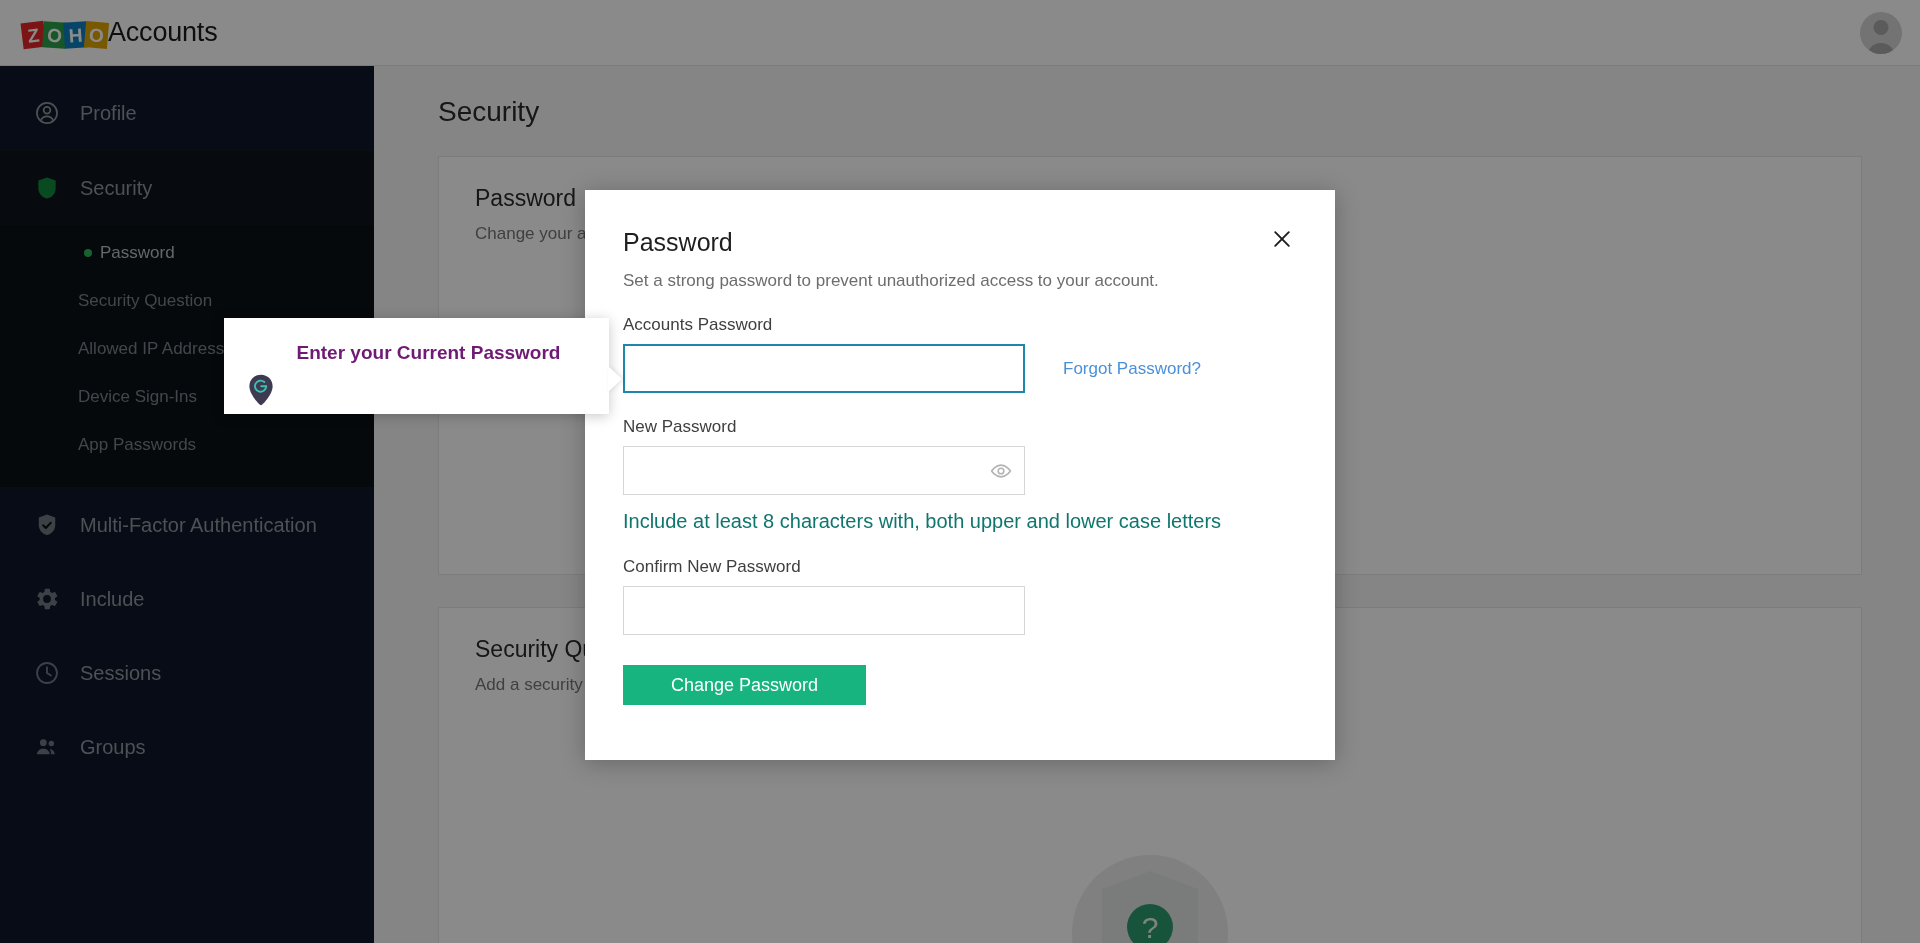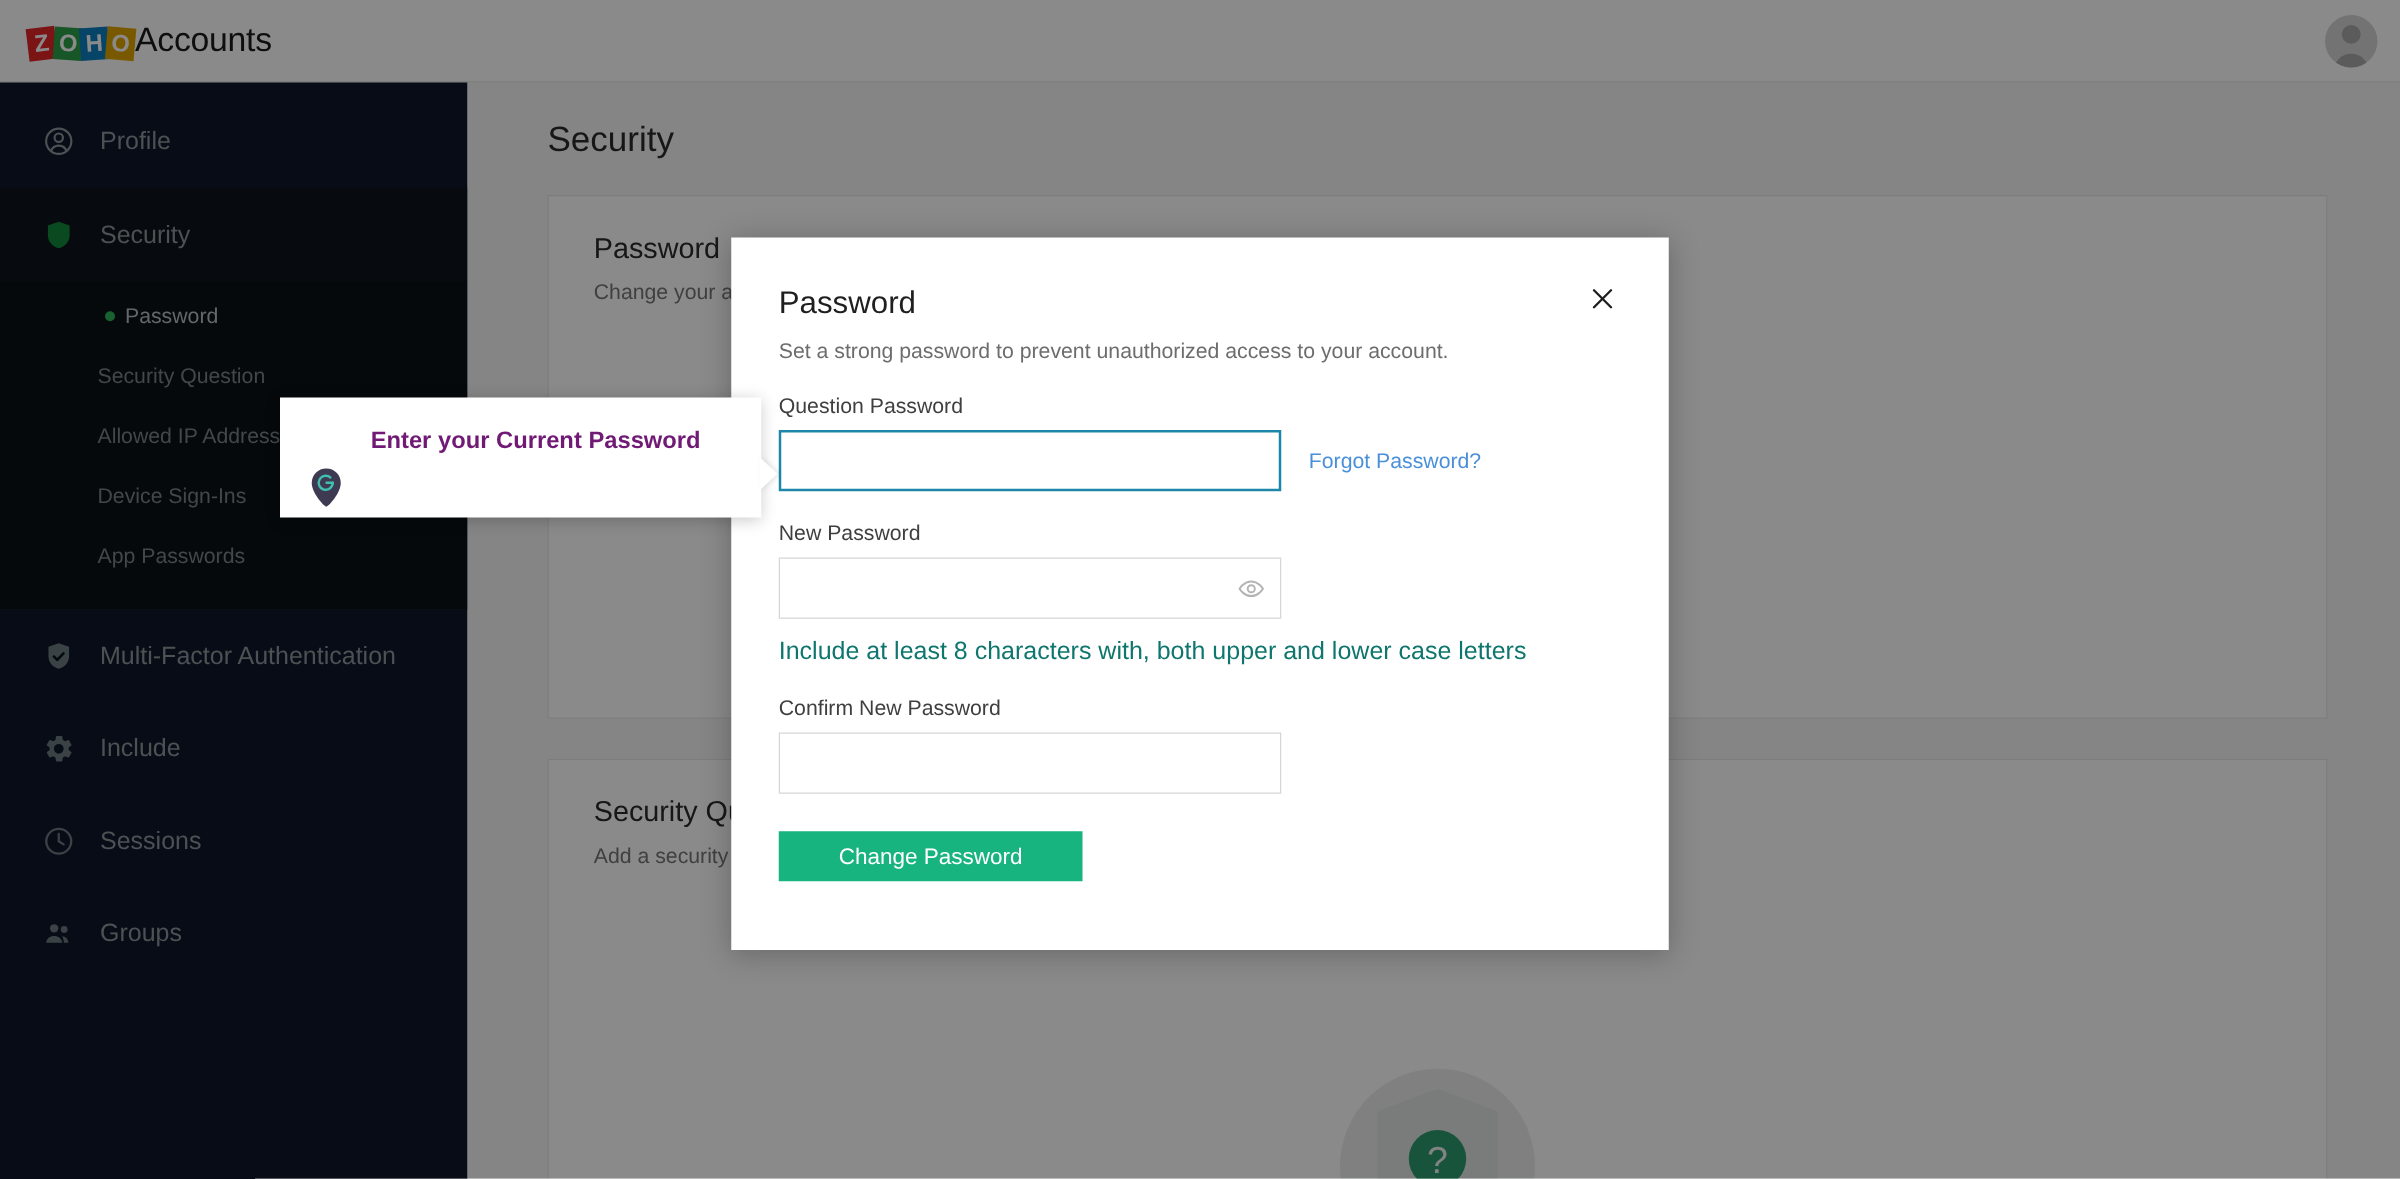--- a/index.html
+++ b/index.html
@@ -156,21 +156,21 @@
     font-family: "Liberation Sans", sans-serif;
   }
   .txt-input.focused { border: 2px solid #1c87a8; }
   .input-wrap { position: relative; width: 402px; }
   .eye-icon {
     position: absolute; right: 13px; top: 50%; transform: translateY(-50%);
     width: 22px; height: 22px; cursor: pointer;
   }
   .eye-icon svg { width: 22px; height: 22px; display: block; }
   .forgot-link {
-    margin-left: 22px; font-size: 17px;
+    margin-left: 38px; font-size: 17px;
     color: #4a90d9; cursor: pointer; text-decoration: none;
   }
   .helper-text { font-size: 20px; color: #0f766e; margin-top: 15px; }
   .primary-btn {
     margin-top: 30px;
     width: 243px; height: 40px;
     background: #17b47f;
     color: #ffffff;
     border: none;
     font-size: 18px;
@@ -353,21 +353,21 @@
           <line x1="3.2" y1="3.2" x2="16.8" y2="16.8"></line>
           <line x1="16.8" y1="3.2" x2="3.2" y2="16.8"></line>
         </svg>
       </div>
 
       <div class="modal-title">Password</div>
       <div class="modal-sub">Set a strong password to prevent unauthorized access to your account.</div>
 
       
       <div class="field-block">
-        <label class="field-label">Question Password</label>
+        <label class="field-label">Accounts Password</label>
         <div class="field-row">
           <div class="input-wrap">
             <input class="txt-input focused" type="password" placeholder="" style="">
           </div>
           <a class="forgot-link" href="#">Forgot Password?</a>
         </div>
       </div>
 
       
       <div class="field-block">

